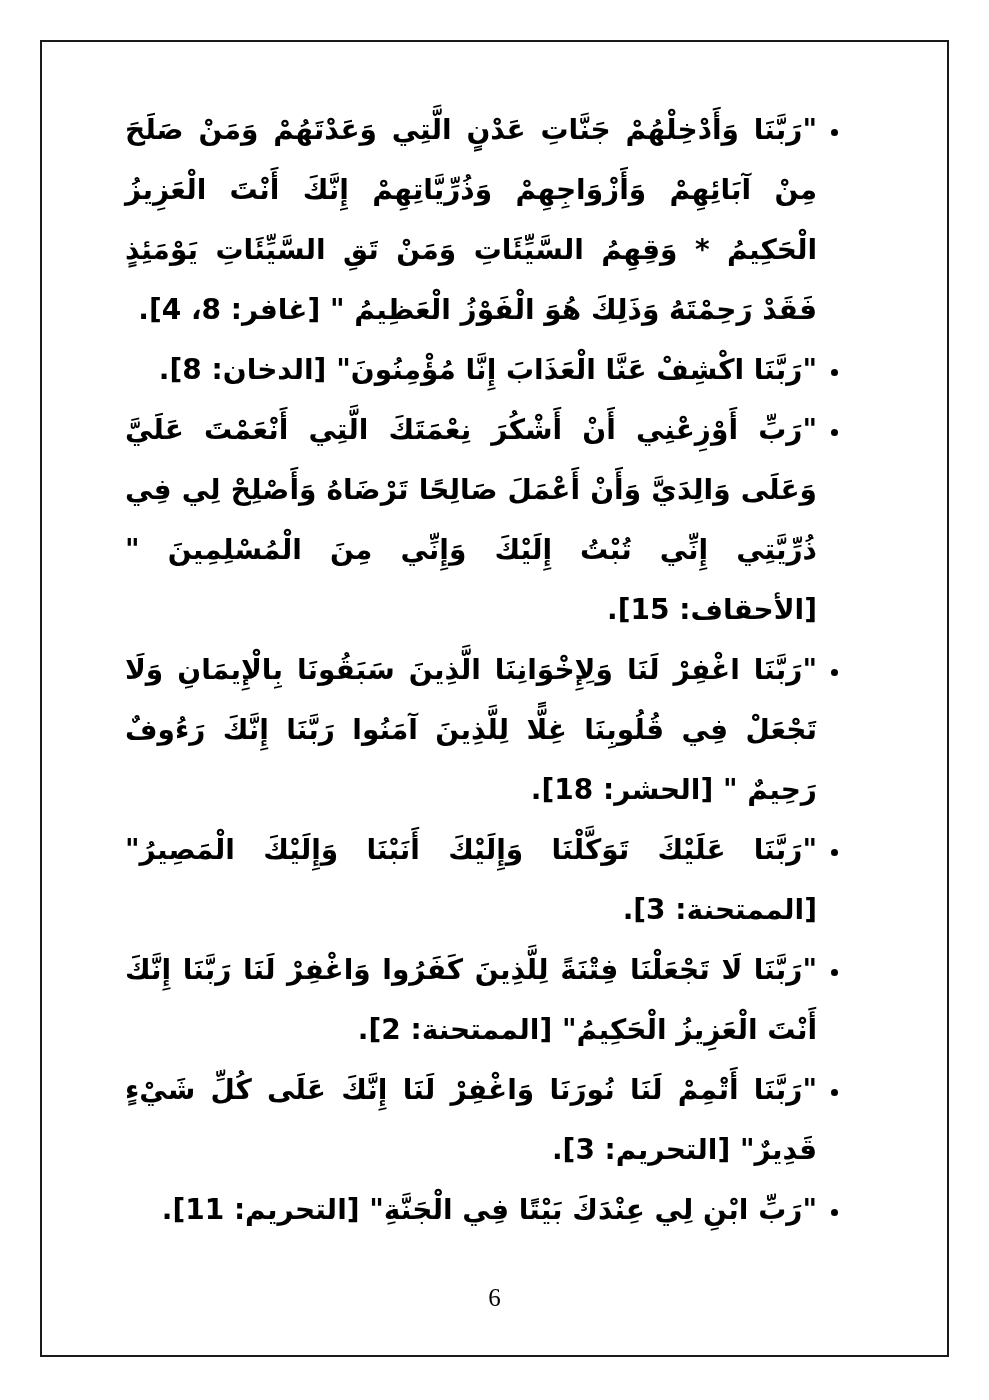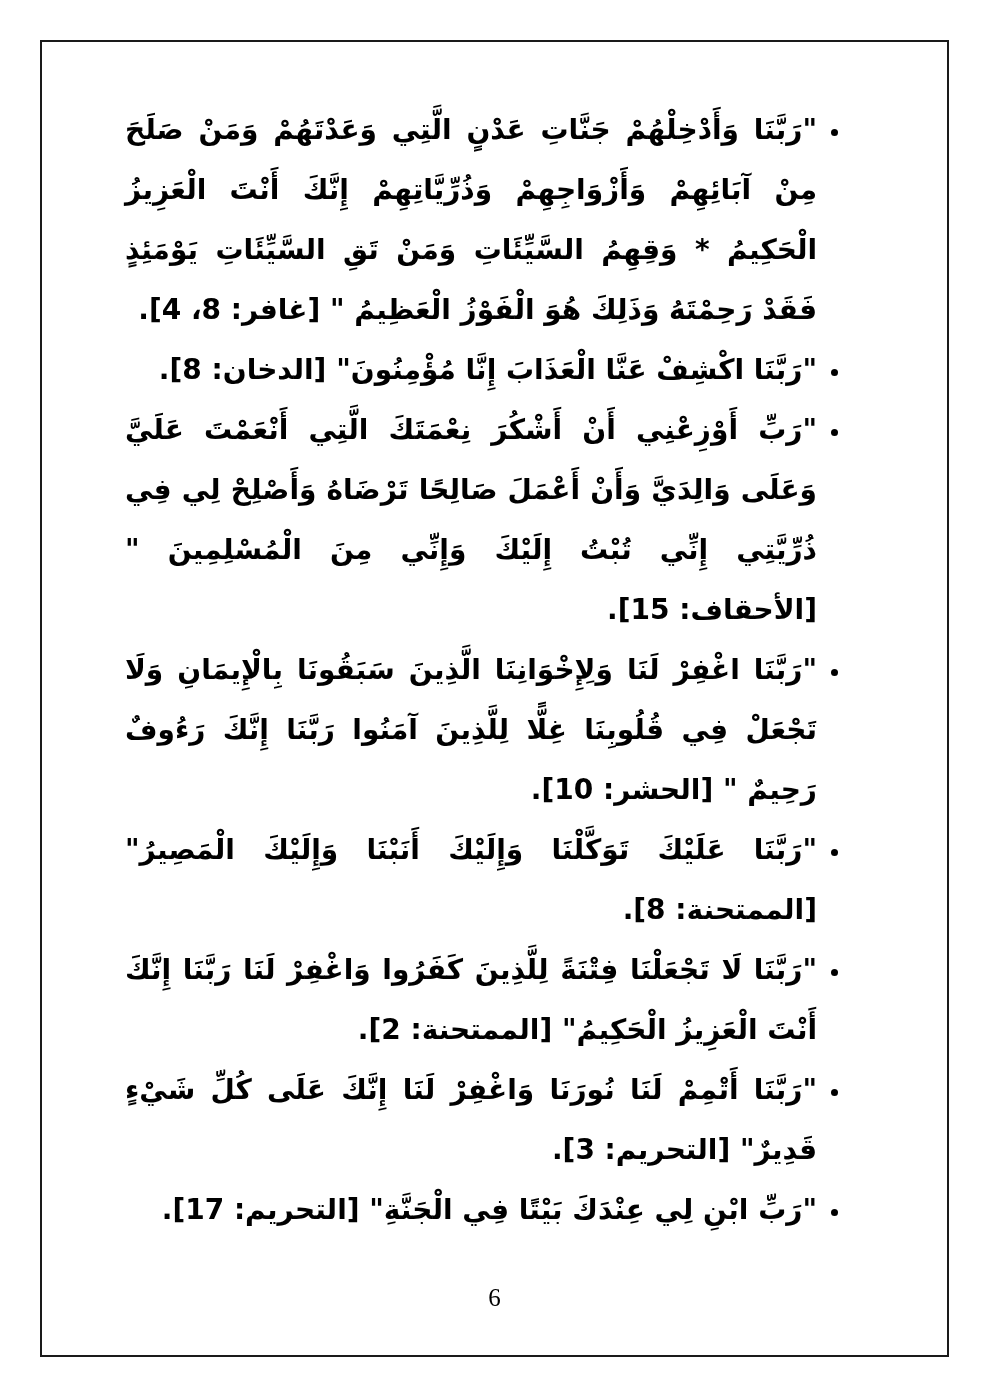--- a/index.html
+++ b/index.html
@@ -76,33 +76,33 @@
   <li>
     <span class="dua-quote">"رَبَّنَا اكْشِفْ عَنَّا الْعَذَابَ إِنَّا مُؤْمِنُونَ"</span>
     <span class="dua-reference">[الدخان: 8].</span>
   </li>
   <li>
     <span class="dua-quote">"رَبِّ أَوْزِعْنِي أَنْ أَشْكُرَ نِعْمَتَكَ الَّتِي أَنْعَمْتَ عَلَيَّ وَعَلَى وَالِدَيَّ وَأَنْ أَعْمَلَ صَالِحًا تَرْضَاهُ وَأَصْلِحْ لِي فِي ذُرِّيَّتِي إِنِّي تُبْتُ إِلَيْكَ وَإِنِّي مِنَ الْمُسْلِمِينَ "</span>
     <span class="dua-reference">[الأحقاف: 15].</span>
   </li>
   <li>
     <span class="dua-quote">"رَبَّنَا اغْفِرْ لَنَا وَلِإِخْوَانِنَا الَّذِينَ سَبَقُونَا بِالْإِيمَانِ وَلَا تَجْعَلْ فِي قُلُوبِنَا غِلًّا لِلَّذِينَ آمَنُوا رَبَّنَا إِنَّكَ رَءُوفٌ رَحِيمٌ "</span>
-    <span class="dua-reference">[الحشر: 10].</span>
+    <span class="dua-reference">[الحشر: 18].</span>
   </li>
   <li>
     <span class="dua-quote">"رَبَّنَا عَلَيْكَ تَوَكَّلْنَا وَإِلَيْكَ أَنَبْنَا وَإِلَيْكَ الْمَصِيرُ"</span>
-    <span class="dua-reference">[الممتحنة: 8].</span>
+    <span class="dua-reference">[الممتحنة: 3].</span>
   </li>
   <li>
     <span class="dua-quote">"رَبَّنَا لَا تَجْعَلْنَا فِتْنَةً لِلَّذِينَ كَفَرُوا وَاغْفِرْ لَنَا رَبَّنَا إِنَّكَ أَنْتَ الْعَزِيزُ الْحَكِيمُ"</span>
     <span class="dua-reference">[الممتحنة: 2].</span>
   </li>
   <li>
     <span class="dua-quote">"رَبَّنَا أَتْمِمْ لَنَا نُورَنَا وَاغْفِرْ لَنَا إِنَّكَ عَلَى كُلِّ شَيْءٍ قَدِيرٌ"</span>
     <span class="dua-reference">[التحريم: 3].</span>
   </li>
   <li>
     <span class="dua-quote">"رَبِّ ابْنِ لِي عِنْدَكَ بَيْتًا فِي الْجَنَّةِ"</span>
-    <span class="dua-reference">[التحريم: 17].</span>
+    <span class="dua-reference">[التحريم: 11].</span>
   </li>
 </ul>
 
 <div class="page-number">6</div>
 
 </body></html>

